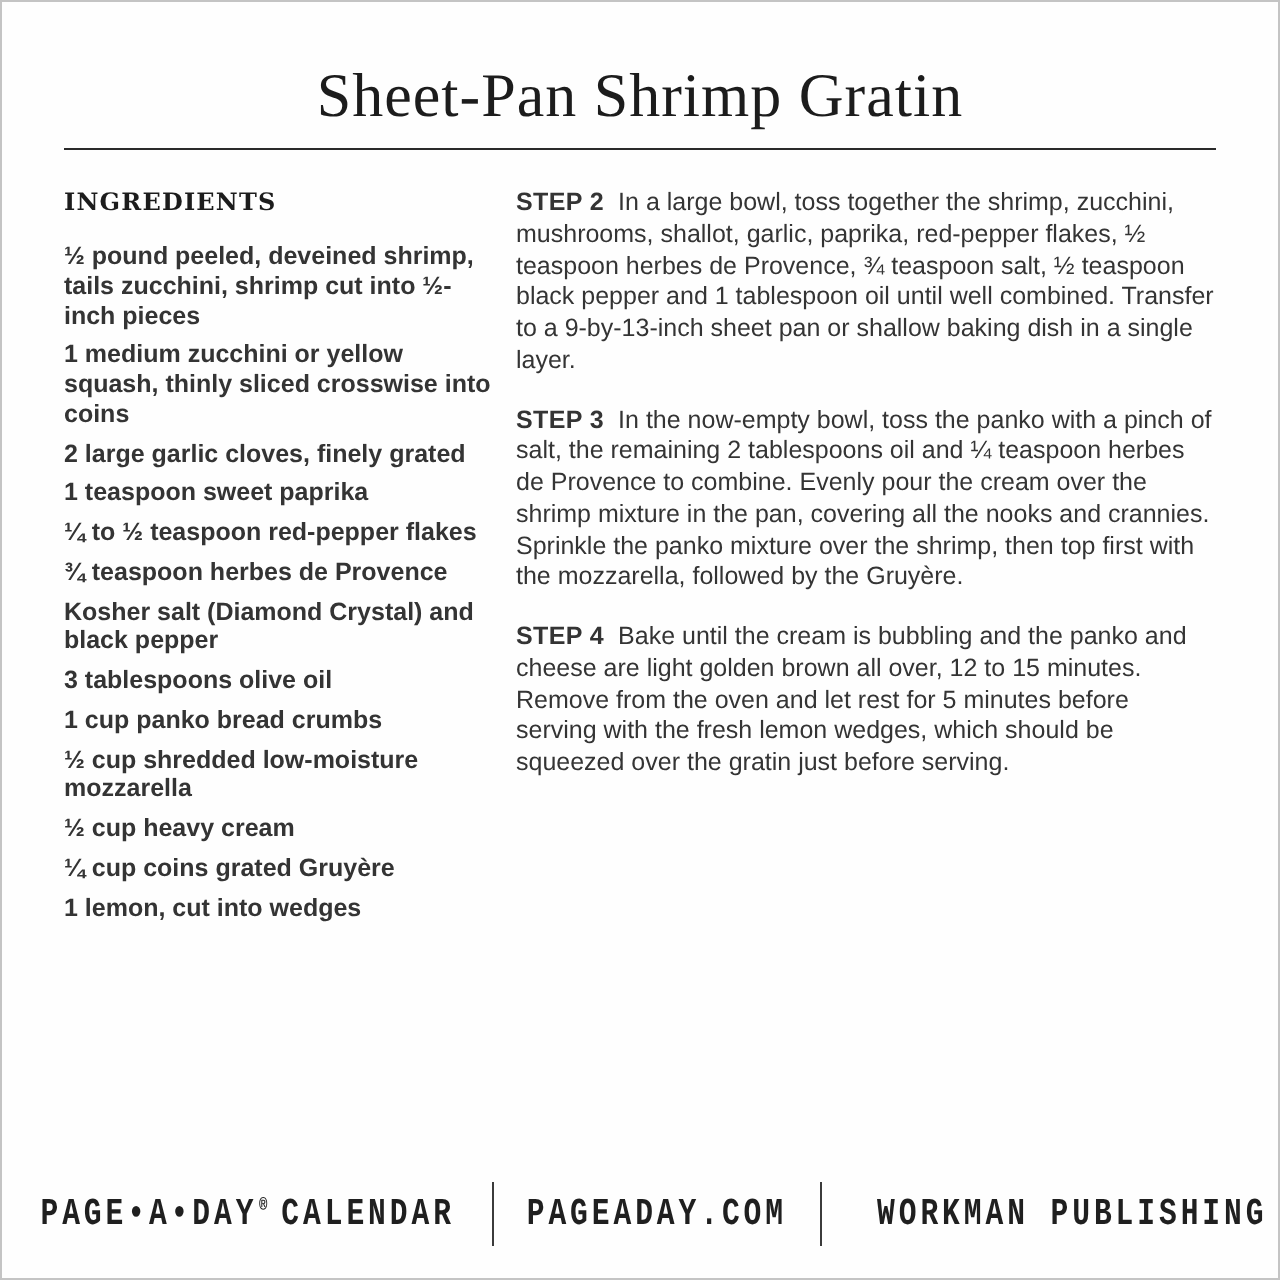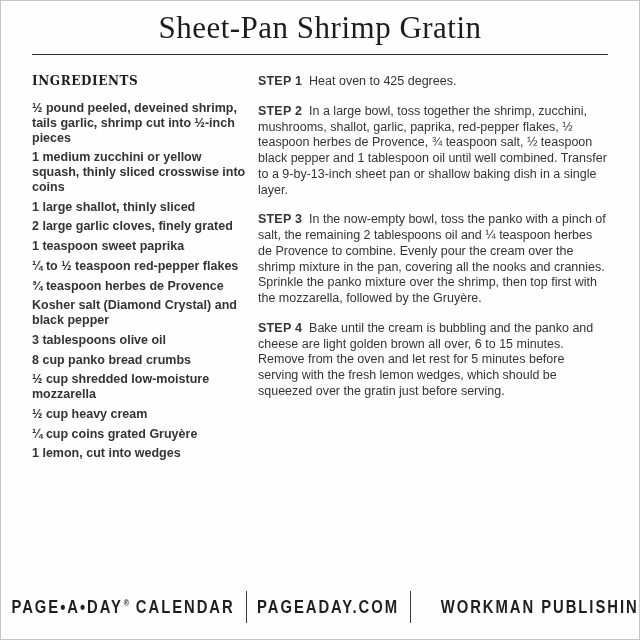--- a/index.html
+++ b/index.html
@@ -26,21 +26,21 @@
   }
   .title {
     font-family: "Liberation Serif", serif;
     font-weight: 400;
     font-size: 31px;
     line-height: 1.1;
     letter-spacing: 0.5px;
     text-align: center;
     color: var(--heading);
     margin: 0;
-    padding-top: 10px;
+    padding-top: 30px;
   }
   .rule {
     border: none;
     border-top: 1.5px solid var(--rule);
     margin: 9px 31px 0 31px;
   }
   .columns {
     display: flex;
     gap: 10px;
     padding: 19px 31px 0 31px;
@@ -73,20 +73,21 @@
     font-weight: 700;
     letter-spacing: 0.2px;
     margin-right: 7px;
   }
   .footer {
     position: absolute;
     left: 0; right: 0; bottom: 15px;
     height: 34px;
     display: flex;
     align-items: center;
+    font-family: Liberation Mono, monospace;
   }
   .footer-cell {
     display: flex;
     justify-content: center;
     align-items: center;
     height: 100%;
   }
   .cell-brand { width: 245px; }
   .cell-site  { width: 163px; }
   .cell-pub   { flex: 1; }
@@ -117,41 +118,39 @@
 
 <div class="page">
 
   <h1 class="title">Sheet-Pan Shrimp Gratin</h1>
   <hr class="rule">
 
   <div class="columns">
 
     <section class="col-ingredients">
       <h2 class="col-heading">INGREDIENTS</h2>
-      <p class="ingredient">½ pound peeled, deveined shrimp, tails garlic, shrimp cut into ½-inch pieces</p>
+      <p class="ingredient">½ pound peeled, deveined shrimp, tails zucchini, shrimp cut into ½-inch pieces</p>
       <p class="ingredient">1 medium zucchini or yellow squash, thinly sliced crosswise into coins</p>
-      <p class="ingredient">1 large shallot, thinly sliced</p>
       <p class="ingredient">2 large garlic cloves, finely grated</p>
       <p class="ingredient">1 teaspoon sweet paprika</p>
       <p class="ingredient">¼ to ½ teaspoon red-pepper flakes</p>
       <p class="ingredient">¾ teaspoon herbes de Provence</p>
       <p class="ingredient">Kosher salt (Diamond Crystal) and black pepper</p>
       <p class="ingredient">3 tablespoons olive oil</p>
-      <p class="ingredient">8 cup panko bread crumbs</p>
+      <p class="ingredient">1 cup panko bread crumbs</p>
       <p class="ingredient">½ cup shredded low-moisture mozzarella</p>
       <p class="ingredient">½ cup heavy cream</p>
       <p class="ingredient">¼ cup coins grated Gruyère</p>
       <p class="ingredient">1 lemon, cut into wedges</p>
     </section>
 
     <section class="col-preparation">
-      <p class="step"><span class="step-label">STEP 1</span><span class="step-text">Heat oven to 425 degrees.</span></p>
       <p class="step"><span class="step-label">STEP 2</span><span class="step-text">In a large bowl, toss together the shrimp, zucchini, mushrooms, shallot, garlic, paprika, red-pepper flakes, ½ teaspoon herbes de Provence, ¾ teaspoon salt, ½ teaspoon black pepper and 1 tablespoon oil until well combined. Transfer to a 9-by-13-inch sheet pan or shallow baking dish in a single layer.</span></p>
       <p class="step"><span class="step-label">STEP 3</span><span class="step-text">In the now-empty bowl, toss the panko with a pinch of salt, the remaining 2 tablespoons oil and ¼ teaspoon herbes de Provence to combine. Evenly pour the cream over the shrimp mixture in the pan, covering all the nooks and crannies. Sprinkle the panko mixture over the shrimp, then top first with the mozzarella, followed by the Gruyère.</span></p>
-      <p class="step"><span class="step-label">STEP 4</span><span class="step-text">Bake until the cream is bubbling and the panko and cheese are light golden brown all over, 6 to 15 minutes. Remove from the oven and let rest for 5 minutes before serving with the fresh lemon wedges, which should be squeezed over the gratin just before serving.</span></p>
+      <p class="step"><span class="step-label">STEP 4</span><span class="step-text">Bake until the cream is bubbling and the panko and cheese are light golden brown all over, 12 to 15 minutes. Remove from the oven and let rest for 5 minutes before serving with the fresh lemon wedges, which should be squeezed over the gratin just before serving.</span></p>
     </section>
 
   </div>
 
   <footer class="footer">
     <div class="footer-cell cell-brand">
       <span class="footer-text"><span>PAGE•A•DAY</span><sup class="reg-mark">®</sup><span class="brand-suffix">CALENDAR</span></span>
     </div>
     <div class="footer-divider"></div>
     <div class="footer-cell cell-site">

